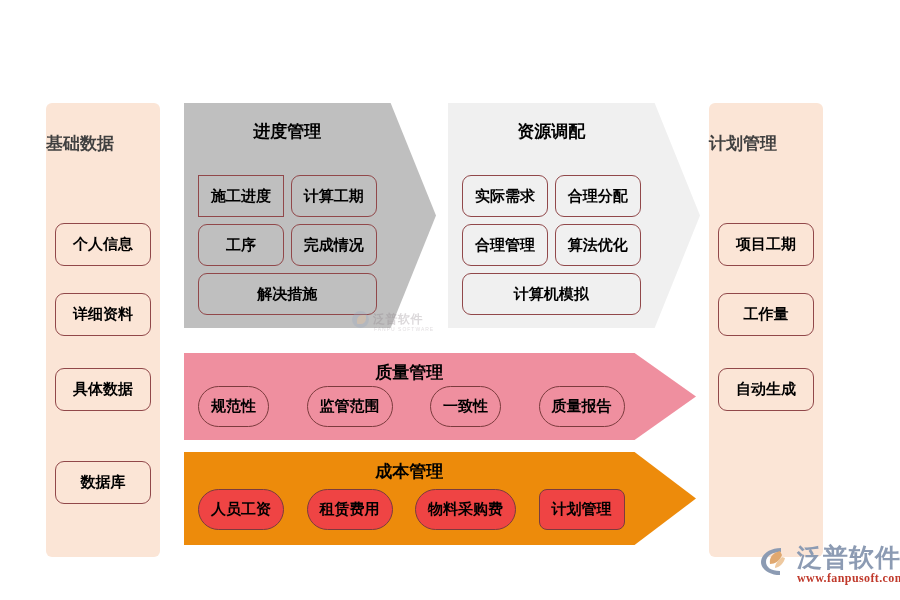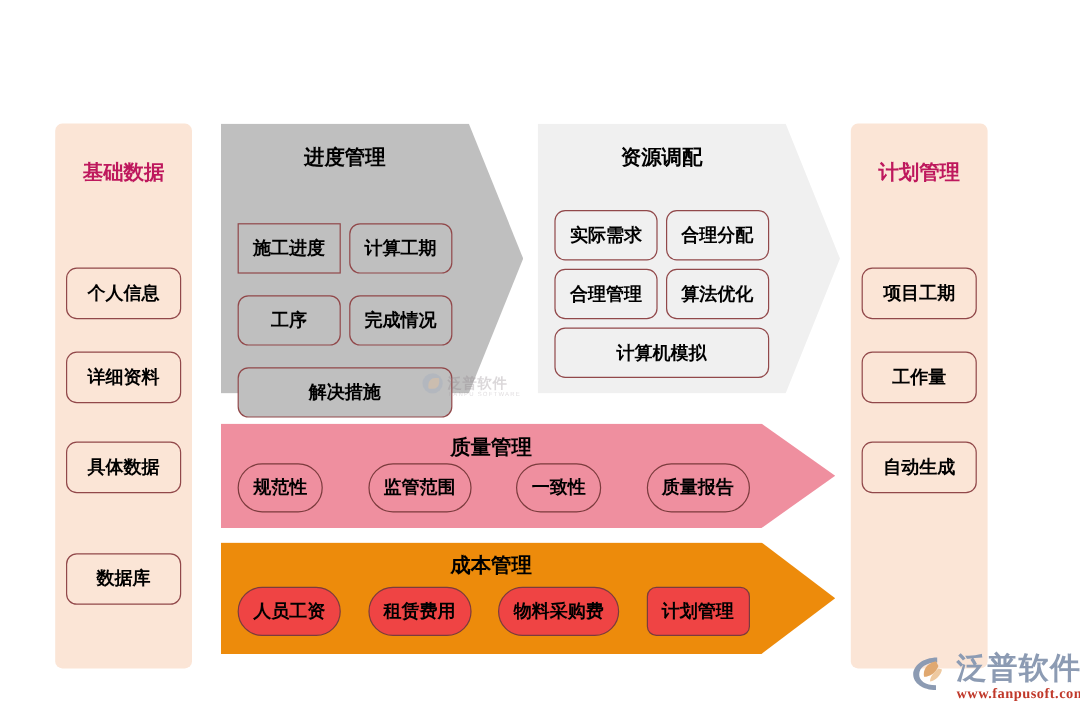--- a/index.html
+++ b/index.html
@@ -45,24 +45,24 @@
     border-radius: 6px;
   }
   .side-col.left  { left: 46px; }
   .side-col.right { left: 709px; }
 
   .col-heading {
     position: absolute;
     top: 29px;
     left: 0;
     width: 100%;
-    text-align: center;
+    text-align: left;
     font-size: 17px;
     font-weight: bold;
-    color: #be185d;
+    color: #404040;
     white-space: nowrap;
   }
 
   .pill-box {
     position: absolute;
     left: 9px;
     width: 96px;
     height: 43px;
     border: 1.4px solid #91484a;
     border-radius: 9px;
@@ -124,21 +124,21 @@
     color: #000;
     box-sizing: border-box;
     white-space: nowrap;
   }
   .node.half { width: calc(50% - 3.5px); }
   .node.full { width: 100%; }
   .node.sharp { border-radius: 0; }
 
   #panel-progress { left: 184px; width: 252px; }
   #panel-progress .chev-bg { background: #bfbfbf; }
-  #panel-progress .node { background: #bfbfbf; margin-top: 11px; }
+  #panel-progress .node { background: #bfbfbf; }
 
   #panel-resource { left: 448px; width: 252px; }
   #panel-resource .chev-bg { background: #f0f0f0; }
   #panel-resource .node { background: #f0f0f0; }
 
   
   .arrow-band {
     position: absolute;
     left: 184px;
     width: 512px;

